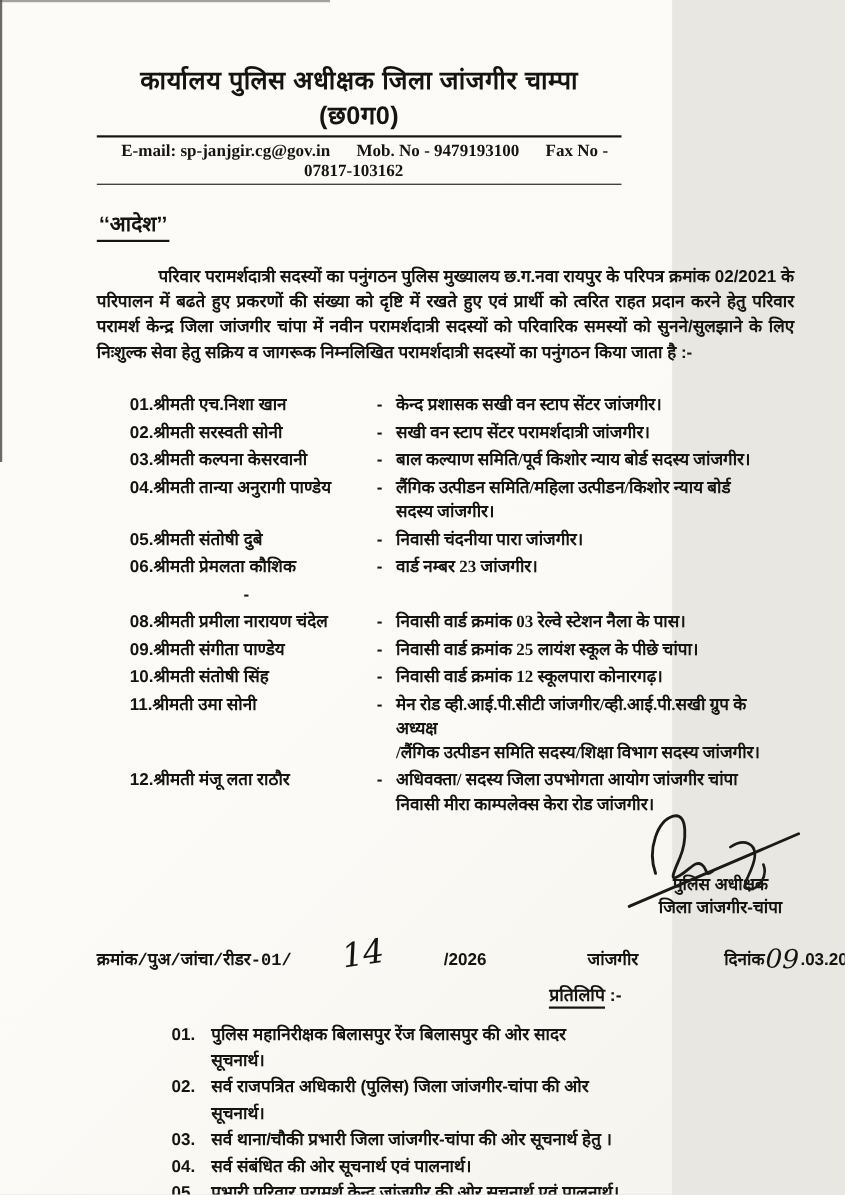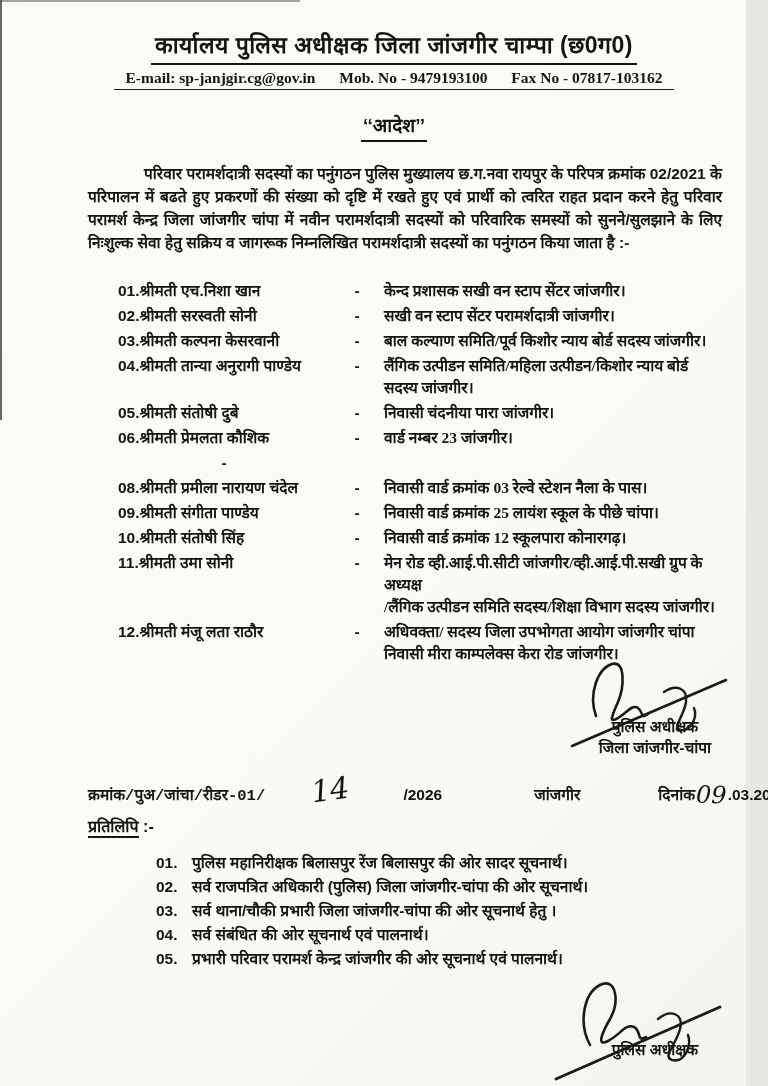--- a/index.html
+++ b/index.html
@@ -5,24 +5,24 @@
   html,body{margin:0;padding:0;}
   body{
     width:768px;height:1086px;
     background:#e9e7e2;
     font-family:"Liberation Sans",sans-serif;
     color:#151412;
     overflow:hidden;
   }
   .page{
     position:relative;
-    width:746px;height:1086px;
+    width:611px;height:1086px;
     background:linear-gradient(135deg,#fcfbf8 0%,#fbfaf6 60%,#f6f4ef 100%);
     box-sizing:border-box;
-    padding:28px 46px 20px 88px;
+    padding:56px 46px 20px 88px;
   }
   .scan-edge-left{
     position:absolute;left:0;top:0;width:2px;height:420px;
     background:#3a3a3a;opacity:.75;
   }
   .scan-edge-top{
     position:absolute;left:0;top:0;width:300px;height:2px;
     background:#4a4a4a;opacity:.5;
   }
 
@@ -39,21 +39,21 @@
     display:inline-block;
     margin-top:4px;
     font-family:"Liberation Serif",serif;
     font-size:15.5px;font-weight:700;
     border-bottom:1.8px solid #151412;
     padding:0 2px 2px 2px;
   }
   .contact-line span{margin:0 10px;}
 
   
-  .order-heading-wrap{text-align:center;margin-top:22px;}
+  .order-heading-wrap{margin-top:22px;}
   .order-heading{
     display:inline-block;
     font-size:19px;font-weight:700;
     border-bottom:2px solid #151412;
     padding:0 2px 2px 2px;
   }
 
   
   .body-para{
     margin:20px 16px 0 0;
@@ -62,21 +62,21 @@
     text-align:justify;
     text-indent:56px;
     width:634px;
   }
 
   
   .members{margin:26px 0 0 30px;width:600px;}
   .member-row{
     display:grid;
     grid-template-columns:212px 26px 1fr;
-    column-gap:14px;
+    column-gap:2px;
     font-size:15.5px;font-weight:700;
     line-height:22px;
     margin-bottom:3px;
   }
   .m-name{white-space:nowrap;}
   .m-dash{text-align:center;}
   .m-desc{white-space:pre-line;font-family:Liberation Serif, serif;}
 
   
   .sig-block{
@@ -113,21 +113,21 @@
   .ref-year{margin-left:54px;}
   .ref-place{margin-left:92px;}
   .ref-date{margin-left:78px;white-space:nowrap;}
   .hw-date{
     font-size:24px;
     transform:rotate(2deg) translateY(3px);
     margin:0 1px;
   }
 
   
-  .copies-heading{margin-top:8px;font-size:16px;font-weight:700;}
+  .copies-heading{margin-top:8px;font-size:16px;font-weight:700;text-align:right;}
   .copies-heading .u{border-bottom:2px solid #151412;padding-bottom:1px;}
   .copies{margin:14px 0 0 68px;}
   .copy-row{
     display:flex;
     font-size:15.5px;font-weight:700;
     line-height:24px;
   }
   .copy-no{width:36px;flex:none;}
 </style>
 </head>

